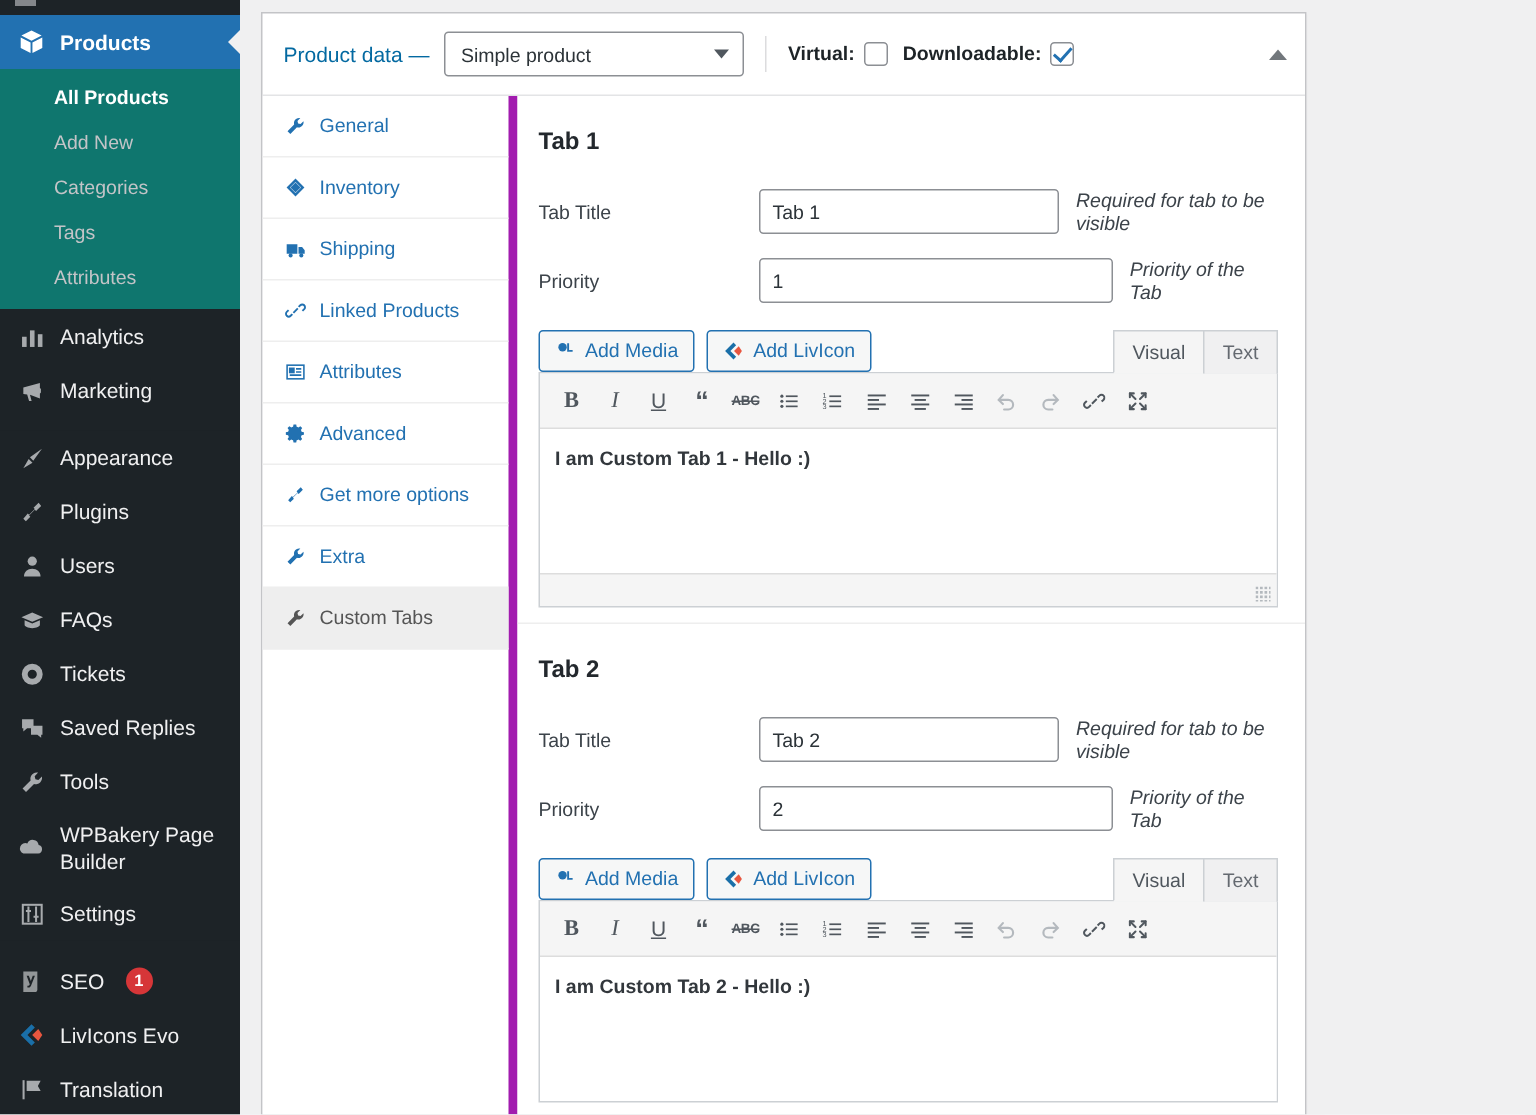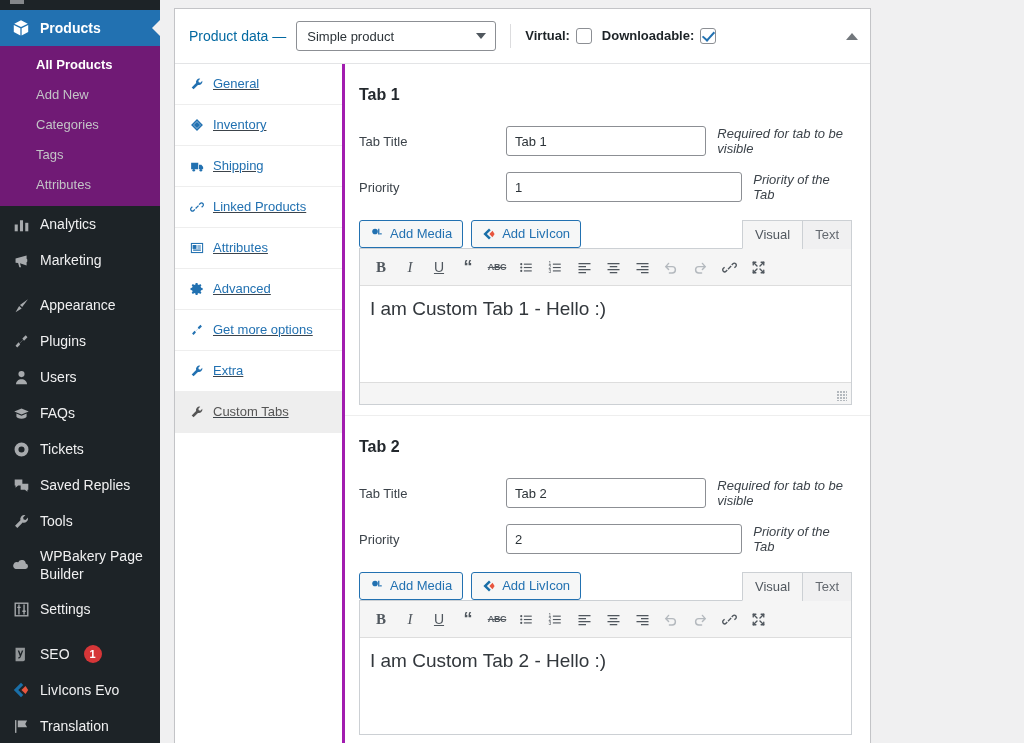--- a/index.html
+++ b/index.html
@@ -41,21 +41,21 @@
     border-right:8px solid #f0f0f1;
   }
   .menu-item .mi-label { white-space: normal; }
   .menu-icon {
     width: 20px; min-width:20px; height: 20px;
     display: inline-flex; align-items: center; justify-content: center;
     color: #a7aaad;
   }
   .menu-item.current .menu-icon { color: #fff; }
   .menu-icon svg { display:block; }
-  .submenu { background: #701a75; padding: 4px 0 6px 0; }
+  .submenu { background: #0f766e; padding: 4px 0 6px 0; }
   .submenu-item {
     padding: 6px 12px 6px 36px; font-size: 13px;
     color: #c3c4c7; line-height: 18px; cursor: pointer;
   }
   .submenu-item.current { color: #fff; font-weight: 700; }
   .menu-sep { height: 9px; background: #1d2327; }
   .badge-count {
     display:inline-flex; align-items:center; justify-content:center;
     background:#d63638; color:#fff; border-radius:10px;
     min-width:18px; height:18px; font-size:11px; font-weight:600;
@@ -112,23 +112,22 @@
     position:absolute; right:12px; top:50%; margin-top:-3px;
     width:0;height:0; border-left:6px solid transparent;
     border-right:6px solid transparent; border-bottom:7px solid #72777c;
     cursor:pointer;
   }
 
   
   .pb-body { display: flex; height: 680px; }
   .wc-tabs {
     width: 170px; min-width:170px; background:#fff;
-    border-right: 3px solid #a21caf; padding: 0; margin: 0;
+    border-right: 6px solid #a21caf; padding: 0; margin: 0;
     list-style: none;
-    text-decoration: underline;
   }
   .wc-tab {
     border-bottom: 1px solid #eee;
     padding: 10px 10px 10px 14px;
     display: flex; align-items: center; gap: 8px;
     font-size: 13px; line-height: 20px;
     color: #2271b1; cursor: pointer;
   }
   .wc-tab.active { background:#eee; color:#555; font-weight:400; }
   .wc-tab .ticon { width:16px; min-width:16px; height:16px; display:inline-flex; align-items:center; justify-content:center; color:#2271b1;}
@@ -177,21 +176,21 @@
     flex-wrap: nowrap;
   }
   .tb-btn {
     width: 26px; height:24px; display:inline-flex;
     align-items:center; justify-content:center;
     color:#50575e; cursor:pointer; font-size:14px;
   }
   .tb-btn svg { display:block; }
   .editor-area {
     min-height: 96px; padding: 12px 12px 12px 10px;
-    font-size: 19px; color: #32373c; background:#fff;
+    font-size: 13px; color: #32373c; background:#fff;font-weight:bold;
   }
   .editor-status {
     border-top: 1px solid #ddd; height: 22px; background:#f5f5f5;
     position: relative;
   }
   .editor-status .grip {
     position:absolute; right:4px; bottom:3px; width:10px; height:10px;
     background:
       radial-gradient(circle 1px at 1px 1px, #b4b9be 1px, transparent 1px);
     background-size: 3px 3px;

